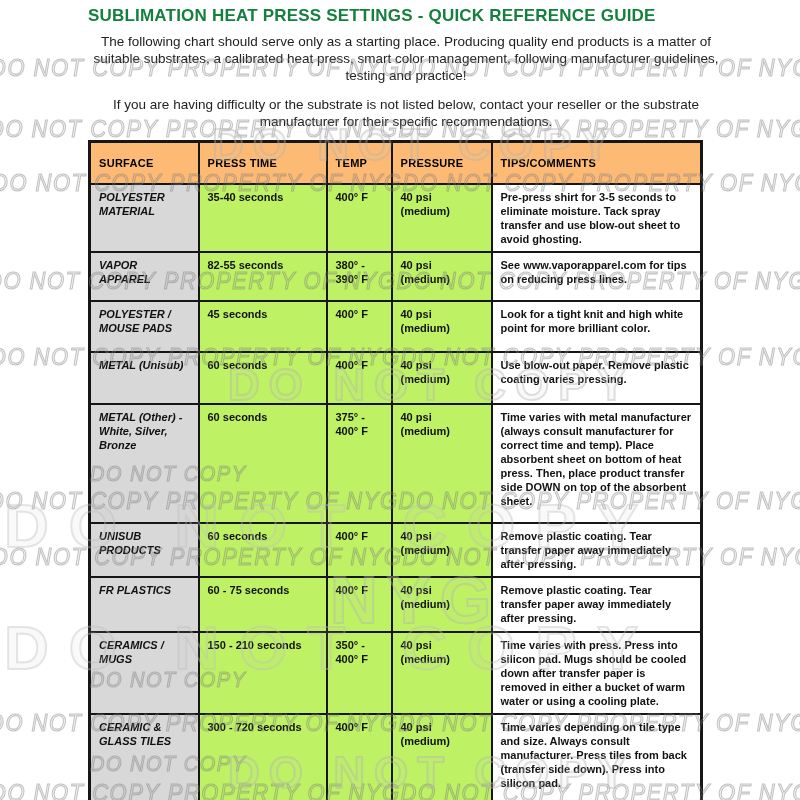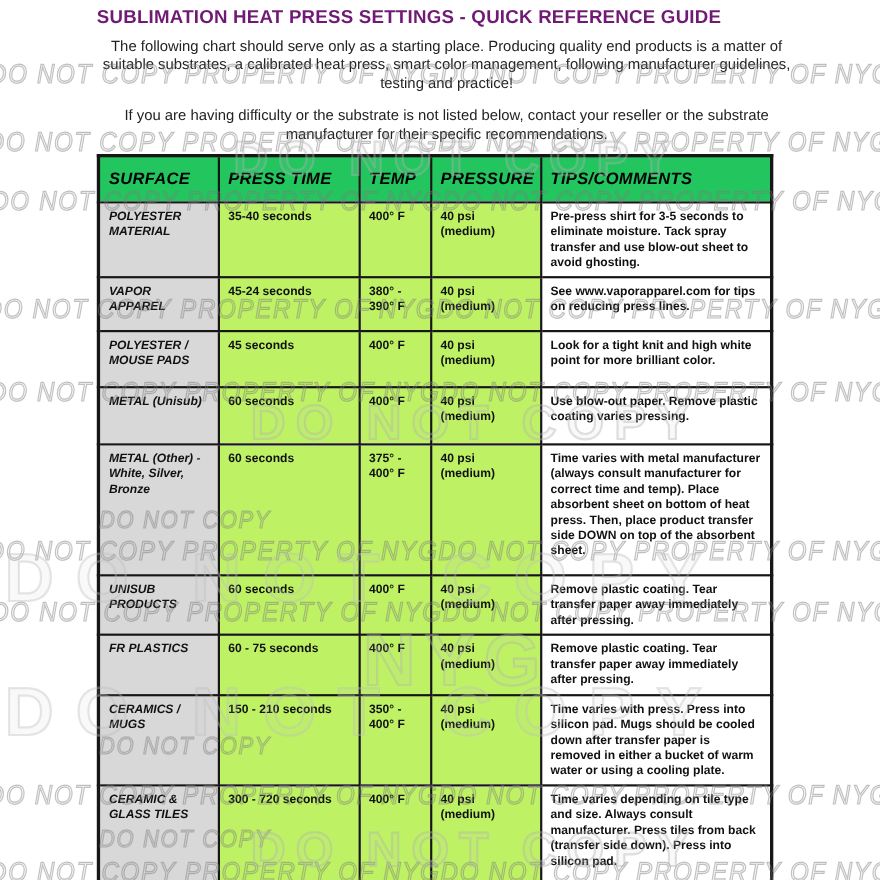--- a/index.html
+++ b/index.html
@@ -13,21 +13,21 @@
     font-family: "Liberation Sans", sans-serif;
     color: #111;
   }
 
   
   .doc-header { position: absolute; left: 88px; top: 6px; width: 636px; }
   .doc-title {
     font-size: 17px;
     font-weight: 700;
     letter-spacing: 0.2px;
-    color: #701a75;
+    color: #15803d;
     margin-bottom: 7px;
     white-space: nowrap;
   }
   .doc-intro {
     font-size: 13.5px;
     line-height: 17px;
     color: #222;
     margin-bottom: 12px;
     text-align: center;
   }
@@ -42,29 +42,28 @@
     table-layout: fixed;
     border: 3px solid #161616;
   }
   .ref-table th, .ref-table td {
     border: 2px solid #161616;
     vertical-align: top;
     padding: 5px 8px;
     overflow: hidden;
   }
   .ref-table th {
-    background: #22c55e;
+    background: #fdba74;
     color: #000;
-    font-size: 15px;
+    font-size: 11px;
     font-weight: 700;
     text-align: left;
     vertical-align: middle;
     letter-spacing: 0.3px;
     white-space: nowrap;
-    font-style: italic;
   }
   .col-surface  { width: 109px; }
   .col-time     { width: 128px; }
   .col-temp     { width: 65px;  }
   .col-pressure { width: 100px; }
   .col-tips     { width: 210px; }
 
   td.c-surface {
     background: #D8D8D8;
     font-weight: 700;
@@ -143,21 +142,21 @@
     <tbody>
       <tr style="height:64px">
         <td class="c-surface">POLYESTER MATERIAL</td>
         <td class="c-time">35-40 seconds</td>
         <td class="c-temp">400° F</td>
         <td class="c-pressure">40 psi (medium)</td>
         <td class="c-tips">Pre-press shirt for 3-5 seconds to eliminate moisture. Tack spray transfer and use blow-out sheet to avoid ghosting.</td>
       </tr>
       <tr style="height:49px">
         <td class="c-surface">VAPOR APPAREL</td>
-        <td class="c-time">45-24 seconds</td>
+        <td class="c-time">82-55 seconds</td>
         <td class="c-temp">380° - 390° F</td>
         <td class="c-pressure">40 psi (medium)</td>
         <td class="c-tips">See www.vaporapparel.com for tips on reducing press lines.</td>
       </tr>
       <tr style="height:51px">
         <td class="c-surface">POLYESTER / MOUSE PADS</td>
         <td class="c-time">45 seconds</td>
         <td class="c-temp">400° F</td>
         <td class="c-pressure">40 psi (medium)</td>
         <td class="c-tips">Look for a tight knit and high white point for more brilliant color.</td>

